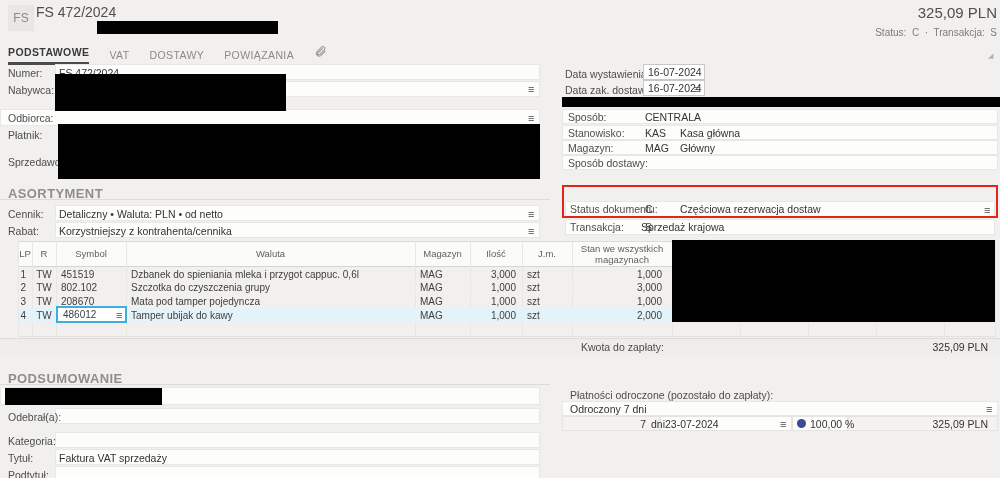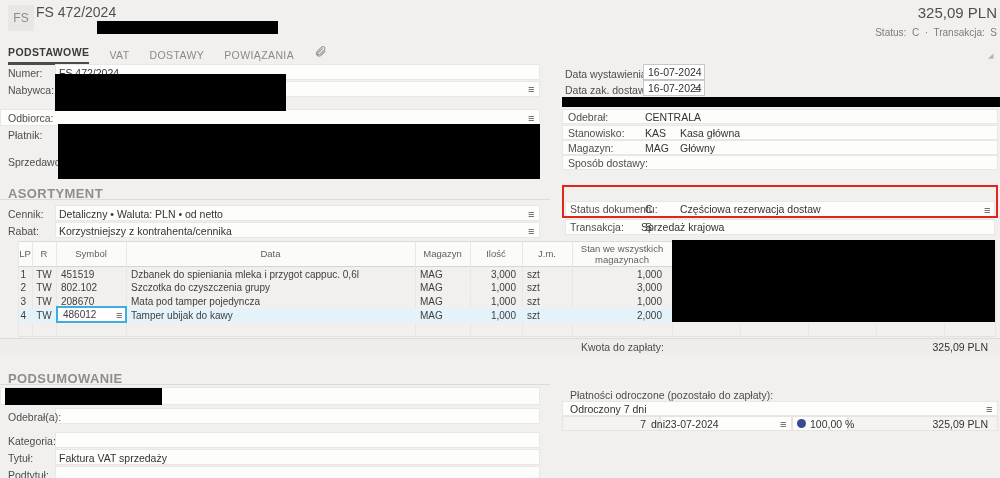--- a/index.html
+++ b/index.html
@@ -80,21 +80,21 @@
   <div class="val" style="left:648px;top:65px;">16-07-2024</div>
 
   <div class="lbl" style="left:565px;top:83px;">Data zak. dostawy:</div>
   <div class="box" style="left:643px;top:80px;width:62px;height:16px;"></div>
   <div class="val" style="left:648px;top:81px;">16-07-2024</div>
   <span class="burger" style="left:694px;top:84px;">≡</span>
 
   <div class="redact" style="left:562px;top:97px;width:438px;height:10px;"></div>
 
   <div class="strip" style="left:562px;top:109px;width:436px;height:15px;"></div>
-  <div class="lbl" style="left:568px;top:110px;z-index:2;">Odebrał:</div>
+  <div class="lbl" style="left:568px;top:110px;z-index:2;">Sposób:</div>
   <div class="val" style="left:645px;top:110px;">CENTRALA</div>
 
   <div class="strip" style="left:562px;top:125px;width:436px;height:15px;"></div>
   <div class="lbl" style="left:568px;top:126px;z-index:2;">Stanowisko:</div>
   <div class="val" style="left:645px;top:126px;">KAS</div>
   <div class="val" style="left:680px;top:126px;">Kasa główna</div>
 
   <div class="strip" style="left:562px;top:140px;width:436px;height:15px;"></div>
   <div class="lbl" style="left:568px;top:141px;z-index:2;">Magazyn:</div>
   <div class="val" style="left:645px;top:141px;">MAG</div>
@@ -126,21 +126,21 @@
 
   <div class="strip" style="left:565px;top:219px;width:430px;height:16px;"></div>
   <div class="lbl" style="left:570px;top:220px;z-index:2;">Transakcja:</div>
   <div class="val" style="left:645px;top:220px;">S</div>
   <div class="val" style="left:641px;top:220px;">Sprzedaż krajowa</div>
 
   <div style="position:absolute;left:18px;top:241px;width:977px;height:26px;background:#fbfbfa;border-top:1px solid #dcdbd8;border-bottom:1px solid #d6d5d2;box-sizing:border-box;"></div>
   <div class="th col-lp" style="top:241px;">LP</div>
   <div class="th col-r" style="top:241px;">R</div>
   <div class="th col-sym" style="top:241px;">Symbol</div>
-  <div class="th col-naz" style="top:241px;">Data</div>
+  <div class="th col-naz" style="top:241px;">Waluta</div>
   <div class="th col-mag" style="top:241px;">Magazyn</div>
   <div class="th col-il" style="top:241px;">Ilość</div>
   <div class="th col-jm" style="top:241px;">J.m.</div>
   <div class="th col-st" style="top:243px;line-height:11px;white-space:normal;">Stan we wszystkich magazynach</div>
 
   <div class="vline" style="left:18px;top:241px;height:95px;"></div>
   <div class="vline" style="left:32px;top:241px;height:95px;"></div>
   <div class="vline" style="left:56px;top:241px;height:95px;"></div>
   <div class="vline" style="left:126px;top:241px;height:95px;"></div>
   <div class="vline" style="left:415px;top:241px;height:95px;"></div>

